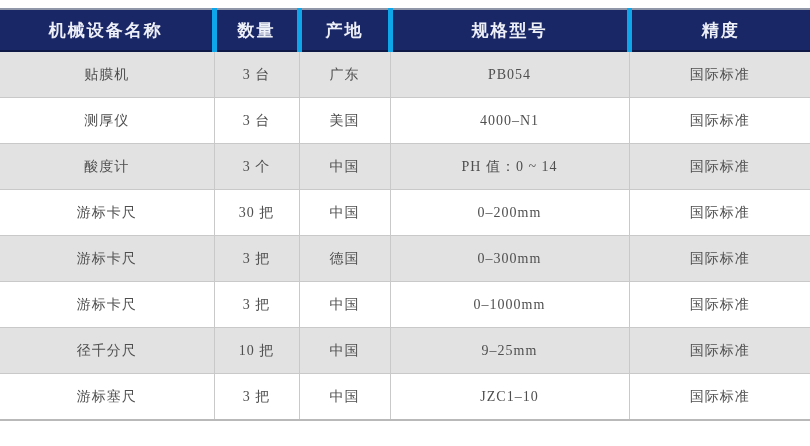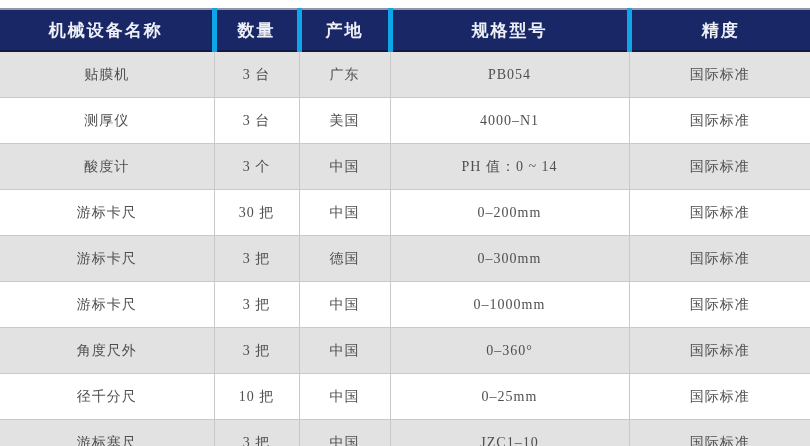--- a/index.html
+++ b/index.html
@@ -125,31 +125,24 @@
           <td>国际标准</td>
         </tr>
         <tr>
           <td>游标卡尺</td>
           <td>3 把</td>
           <td>中国</td>
           <td>0–1000mm</td>
           <td>国际标准</td>
         </tr>
         <tr>
-          <td>角度尺外</td>
-          <td>3 把</td>
-          <td>中国</td>
-          <td>0–360°</td>
-          <td>国际标准</td>
-        </tr>
-        <tr>
           <td>径千分尺</td>
           <td>10 把</td>
           <td>中国</td>
-          <td>0–25mm</td>
+          <td>9–25mm</td>
           <td>国际标准</td>
         </tr>
         <tr>
           <td>游标塞尺</td>
           <td>3 把</td>
           <td>中国</td>
           <td>JZC1–10</td>
           <td>国际标准</td>
         </tr>
       </tbody>

